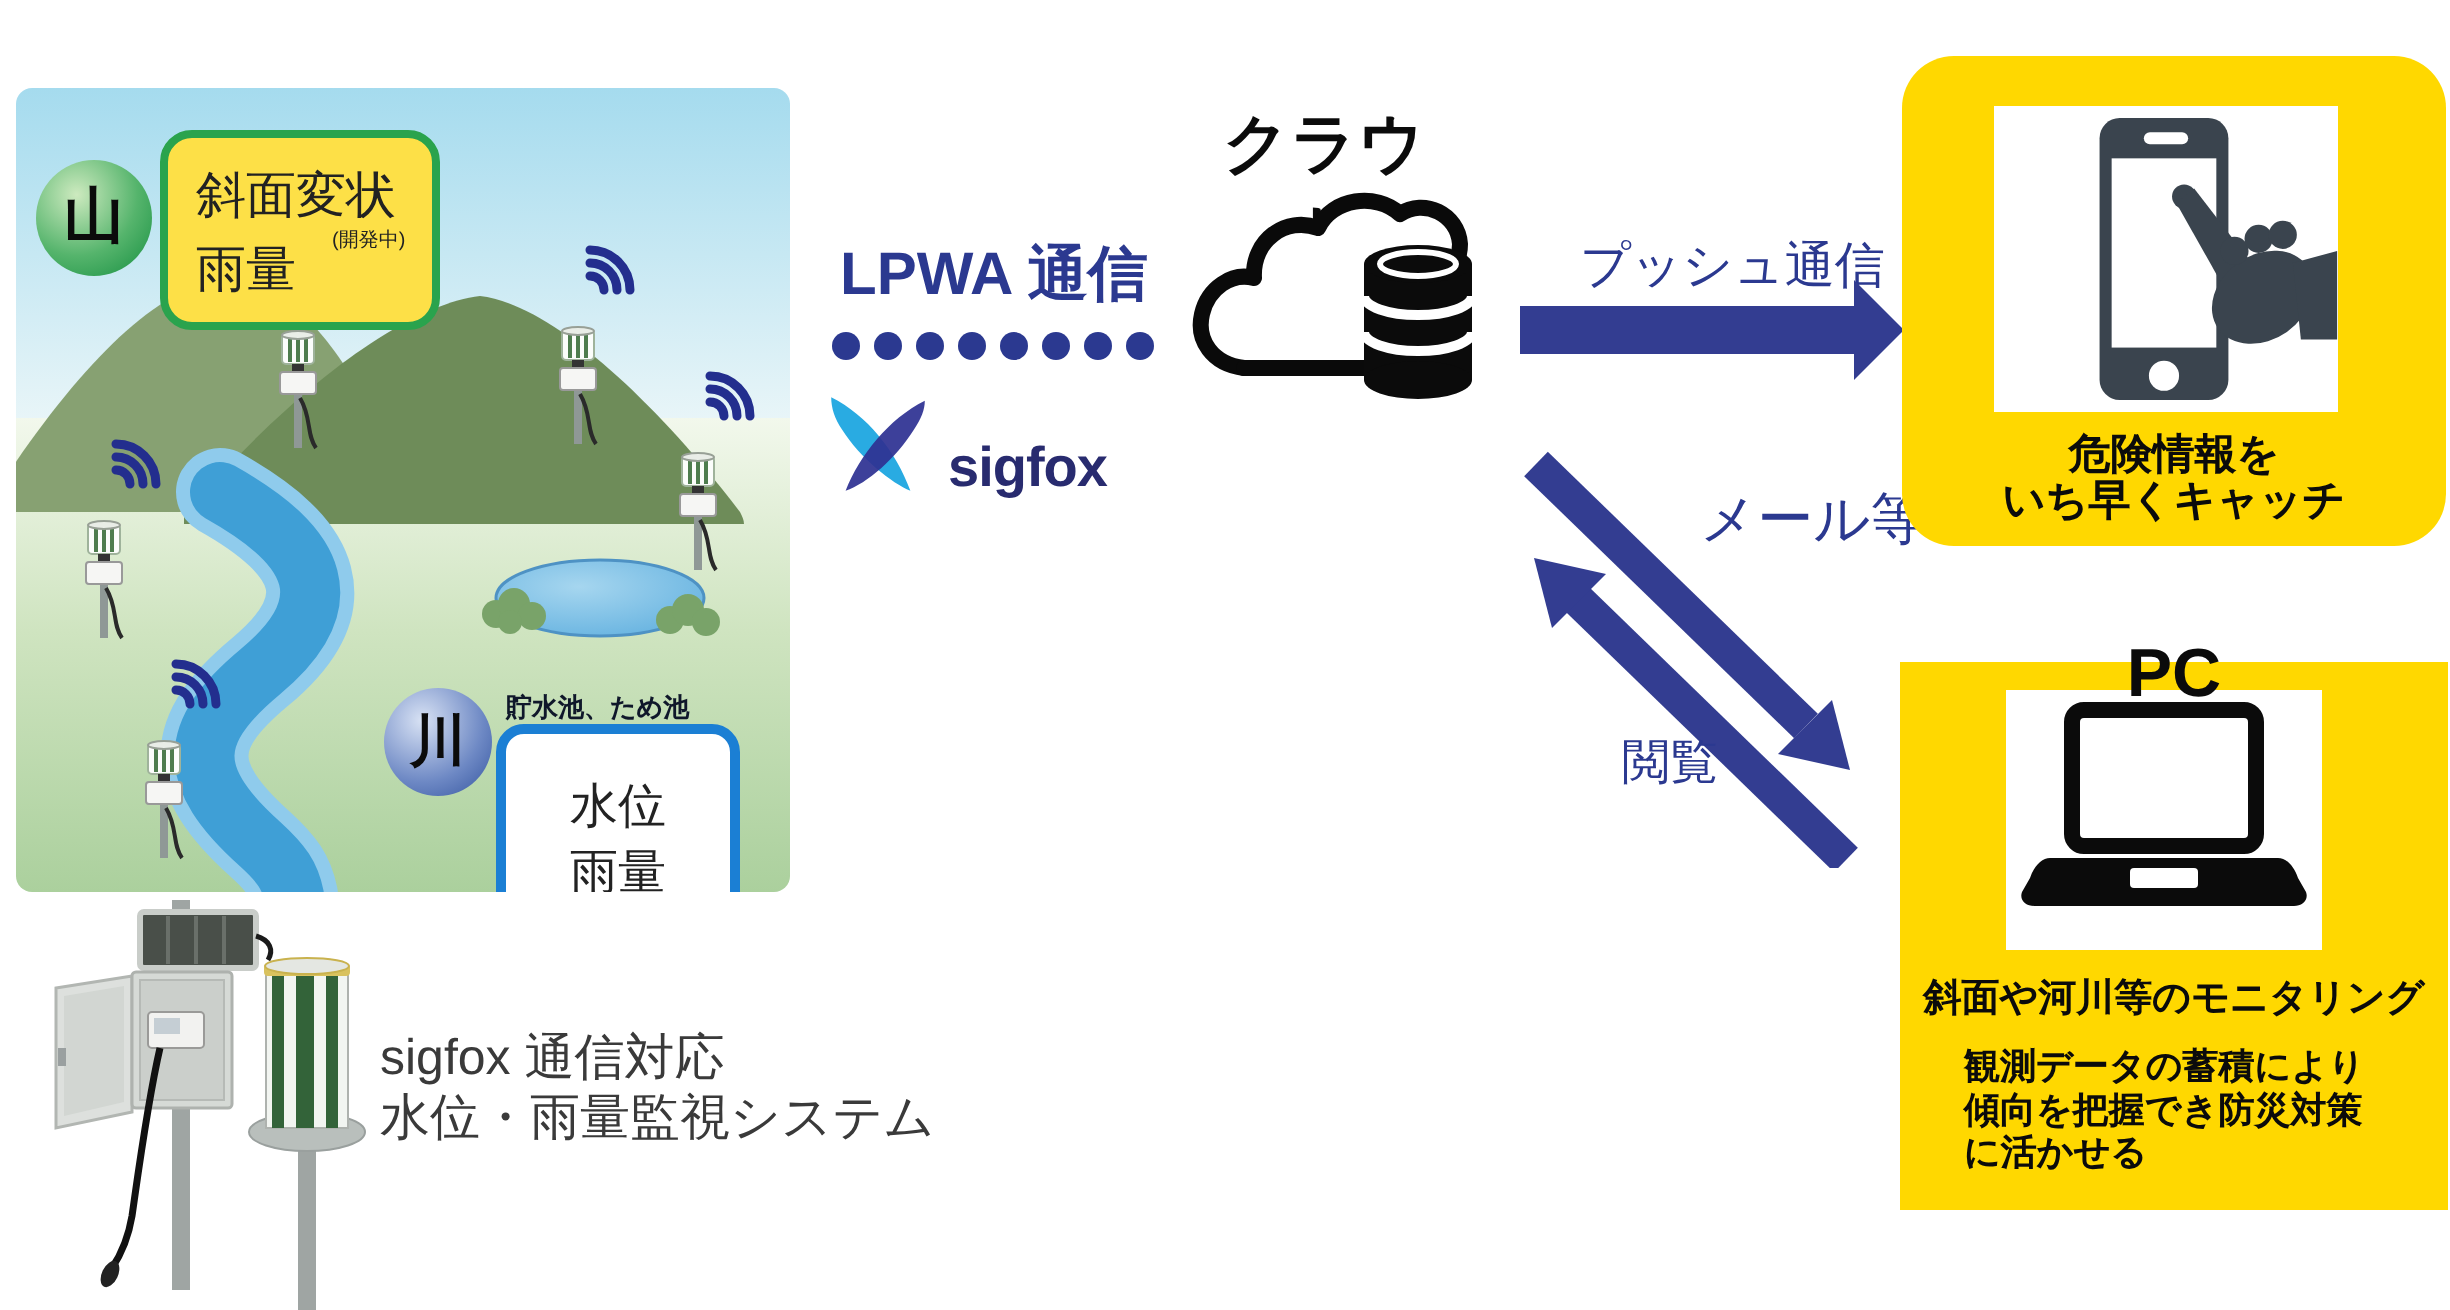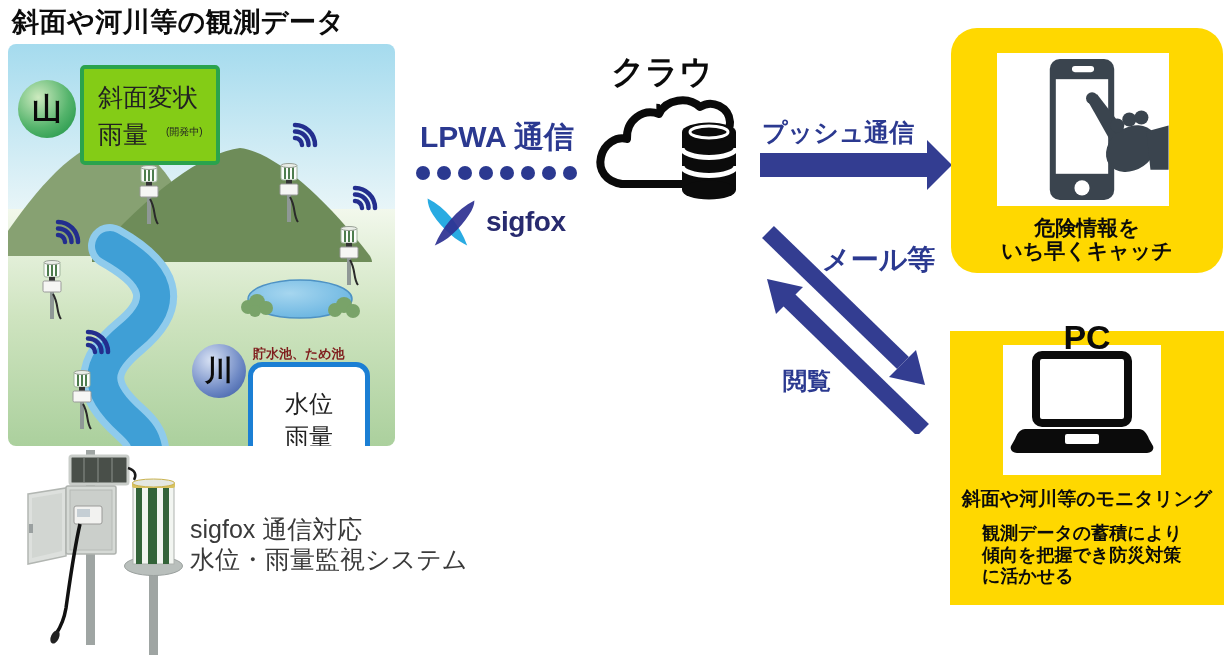--- a/index.html
+++ b/index.html
@@ -10,43 +10,43 @@
   .main-title{left:12px;top:4px;font-size:27px;font-weight:bold;color:#0c0c0c;letter-spacing:0.5px;white-space:nowrap;}
 
   
   .scene{left:8px;top:44px;width:387px;height:402px;border-radius:8px;overflow:hidden;}
   .scene svg{position:absolute;left:0;top:0;}
   .badge{border-radius:50%;text-align:center;font-weight:bold;color:#0b0b0b;}
   .badge-mountain{left:10px;top:36px;width:58px;height:58px;line-height:58px;font-size:30px;
     background:radial-gradient(circle at 35% 30%, #cdeabf 0%, #55b46c 55%, #148e3f 100%);}
   .badge-river{left:184px;top:300px;width:54px;height:54px;line-height:54px;font-size:28px;
     background:radial-gradient(circle at 35% 30%, #d8e2f4 0%, #6d88c4 60%, #33549e 100%);}
-  .slope-box{left:72px;top:21px;width:132px;height:92px;background:#84cc16;border:4px solid #2aa34d;border-radius:5px;}
+  .slope-box{left:72px;top:21px;width:132px;height:92px;background:#fde047;border:4px solid #2aa34d;border-radius:16px;}
   .slope-box .l1{position:absolute;left:14px;top:12px;font-size:25px;color:#222;}
-  .slope-box .note{position:absolute;left:82px;top:56px;font-size:10px;color:#222;}
+  .slope-box .note{position:absolute;left:82px;top:44px;font-size:10px;color:#222;}
   .slope-box .l2{position:absolute;left:14px;top:49px;font-size:25px;color:#222;}
-  .pond-label{left:245px;top:301px;font-size:13px;font-weight:600;color:#7f1d1d;white-space:nowrap;}
+  .pond-label{left:245px;top:301px;font-size:13px;font-weight:600;color:#0f172a;white-space:nowrap;}
   .river-box{left:240px;top:318px;width:112px;height:74px;background:#fff;border:5px solid #1b7fd4;border-radius:14px;
              text-align:center;font-size:24px;line-height:33px;padding-top:20px;color:#222;}
 
   
   .equip-caption{left:190px;top:514px;font-size:25px;line-height:30px;color:#3a3a3a;white-space:nowrap;}
 
   
   .lpwa-label{left:420px;top:117px;font-size:30px;font-weight:bold;color:#2b3990;white-space:nowrap;}
   .lpwa-dots{left:416px;top:166px;display:flex;gap:7px;}
   .lpwa-dots .dot{width:14px;height:14px;border-radius:50%;background:#2b3990;}
-  .sigfox-row{left:424px;top:194px;display:flex;align-items:center;gap:8px;}
+  .sigfox-row{left:412px;top:194px;display:flex;align-items:flex-end;gap:8px;}
   .sigfox-word{font-size:28px;font-weight:bold;color:#282b6f;letter-spacing:-0.5px;}
 
   
   .cloud-label{left:597px;top:50px;width:130px;text-align:center;font-size:33px;font-weight:bold;color:#0b0b0b;}
 
   
-  .flow-label{font-size:25px;font-weight:bold;color:#2b3990;white-space:nowrap;}
+  .flow-label{font-size:25px;font-weight:normal;color:#2b3990;white-space:nowrap;margin-left:28px;}
   .push-label{left:762px;top:116px;}
   .mail-label{left:822px;top:241px;font-size:28px;}
   .view-label{left:783px;top:365px;font-size:24px;text-align:right;}
 
   
   .device-title{text-align:center;font-weight:bold;color:#0b0b0b;margin-top:28px;}
   .sp-title{left:951px;top:0px;width:272px;font-size:30px;}
   .pc-title{left:950px;top:290px;width:274px;font-size:34px;}
   .card{background:#ffd800;}
   .sp-card{left:951px;top:28px;width:272px;height:245px;border-radius:26px;}
@@ -58,21 +58,20 @@
               font-size:21px;line-height:23px;font-weight:bold;color:#0b0b0b;}
   .pc-heading{position:absolute;left:0;top:155px;width:100%;text-align:center;
               font-size:19px;font-weight:bold;color:#0b0b0b;white-space:nowrap;}
   .pc-body{position:absolute;left:32px;top:192px;font-size:18px;line-height:21.5px;font-weight:bold;color:#0b0b0b;}
 </style>
 </head>
 <body>
 
 <div class="stage">
 
-  <div class="abs main-title">斜面や河川等の観測データ</div>
 
   <div class="abs scene">
     <svg width="387" height="402" viewBox="0 0 387 402">
       <defs>
         <linearGradient id="skyG" x1="0" y1="0" x2="0" y2="1">
           <stop offset="0" stop-color="#a5dbee"></stop>
             <stop offset="0.72" stop-color="#e8f5f8"></stop>
             <stop offset="1" stop-color="#f7fbf5"></stop>
         </linearGradient>
         <linearGradient id="gndG" x1="0" y1="0" x2="0" y2="1">

